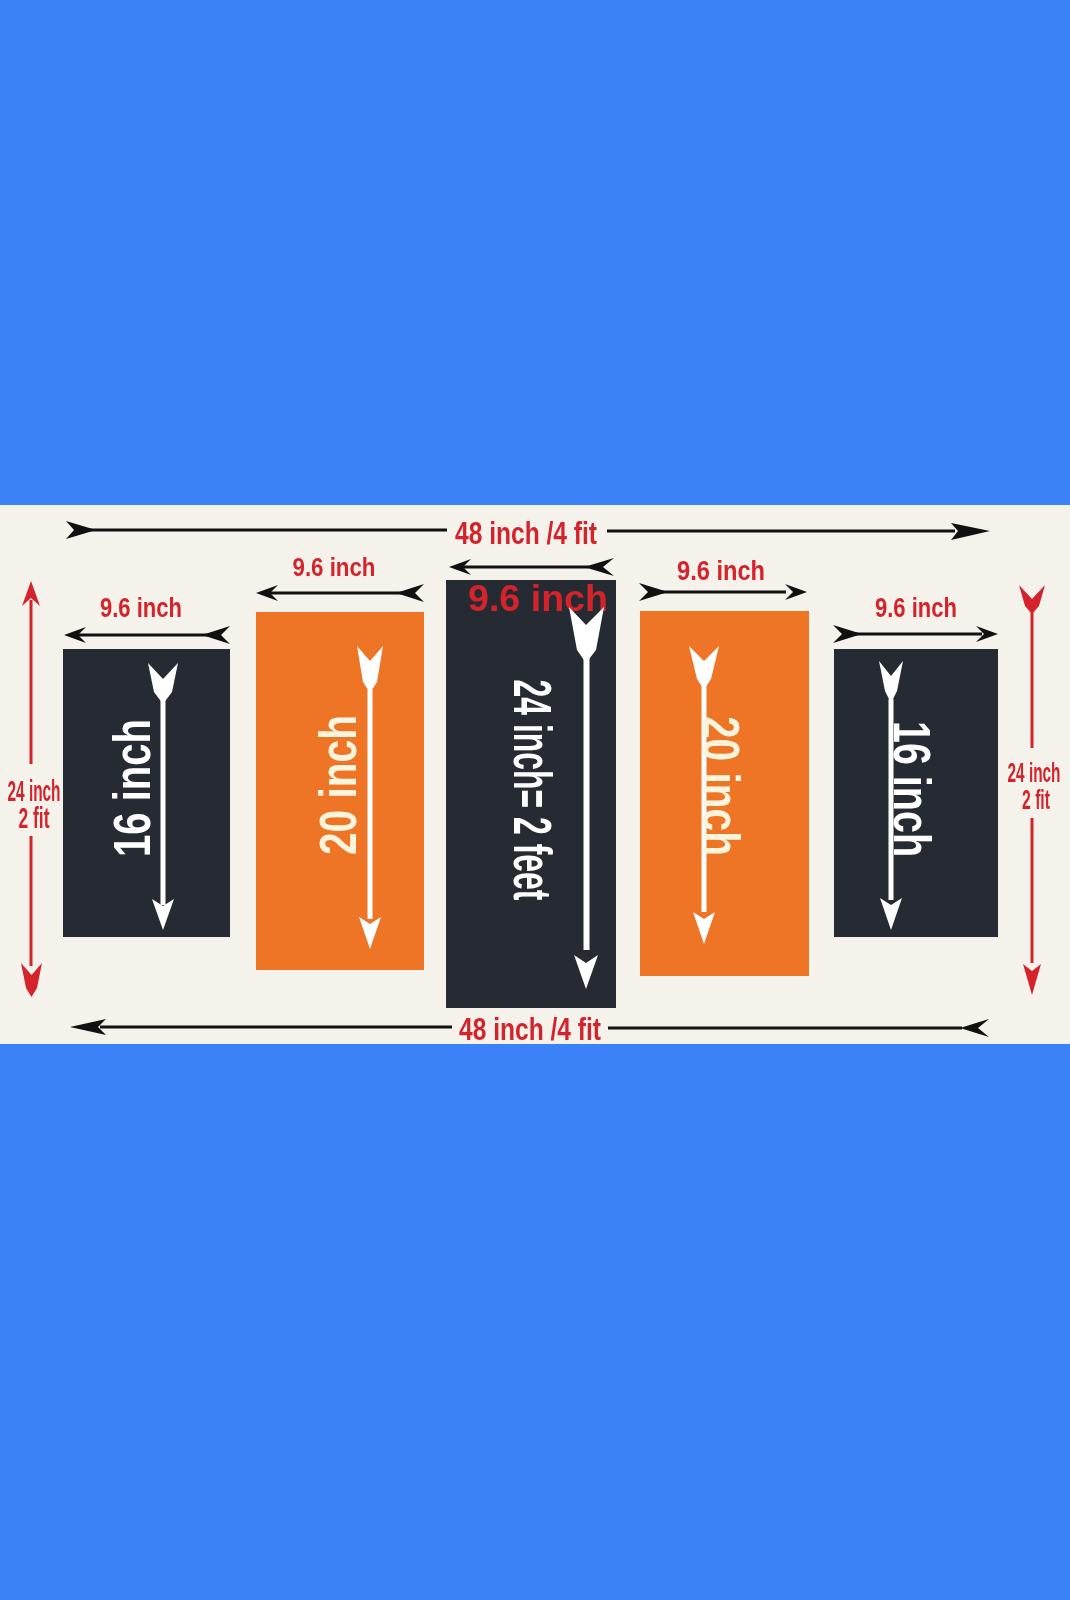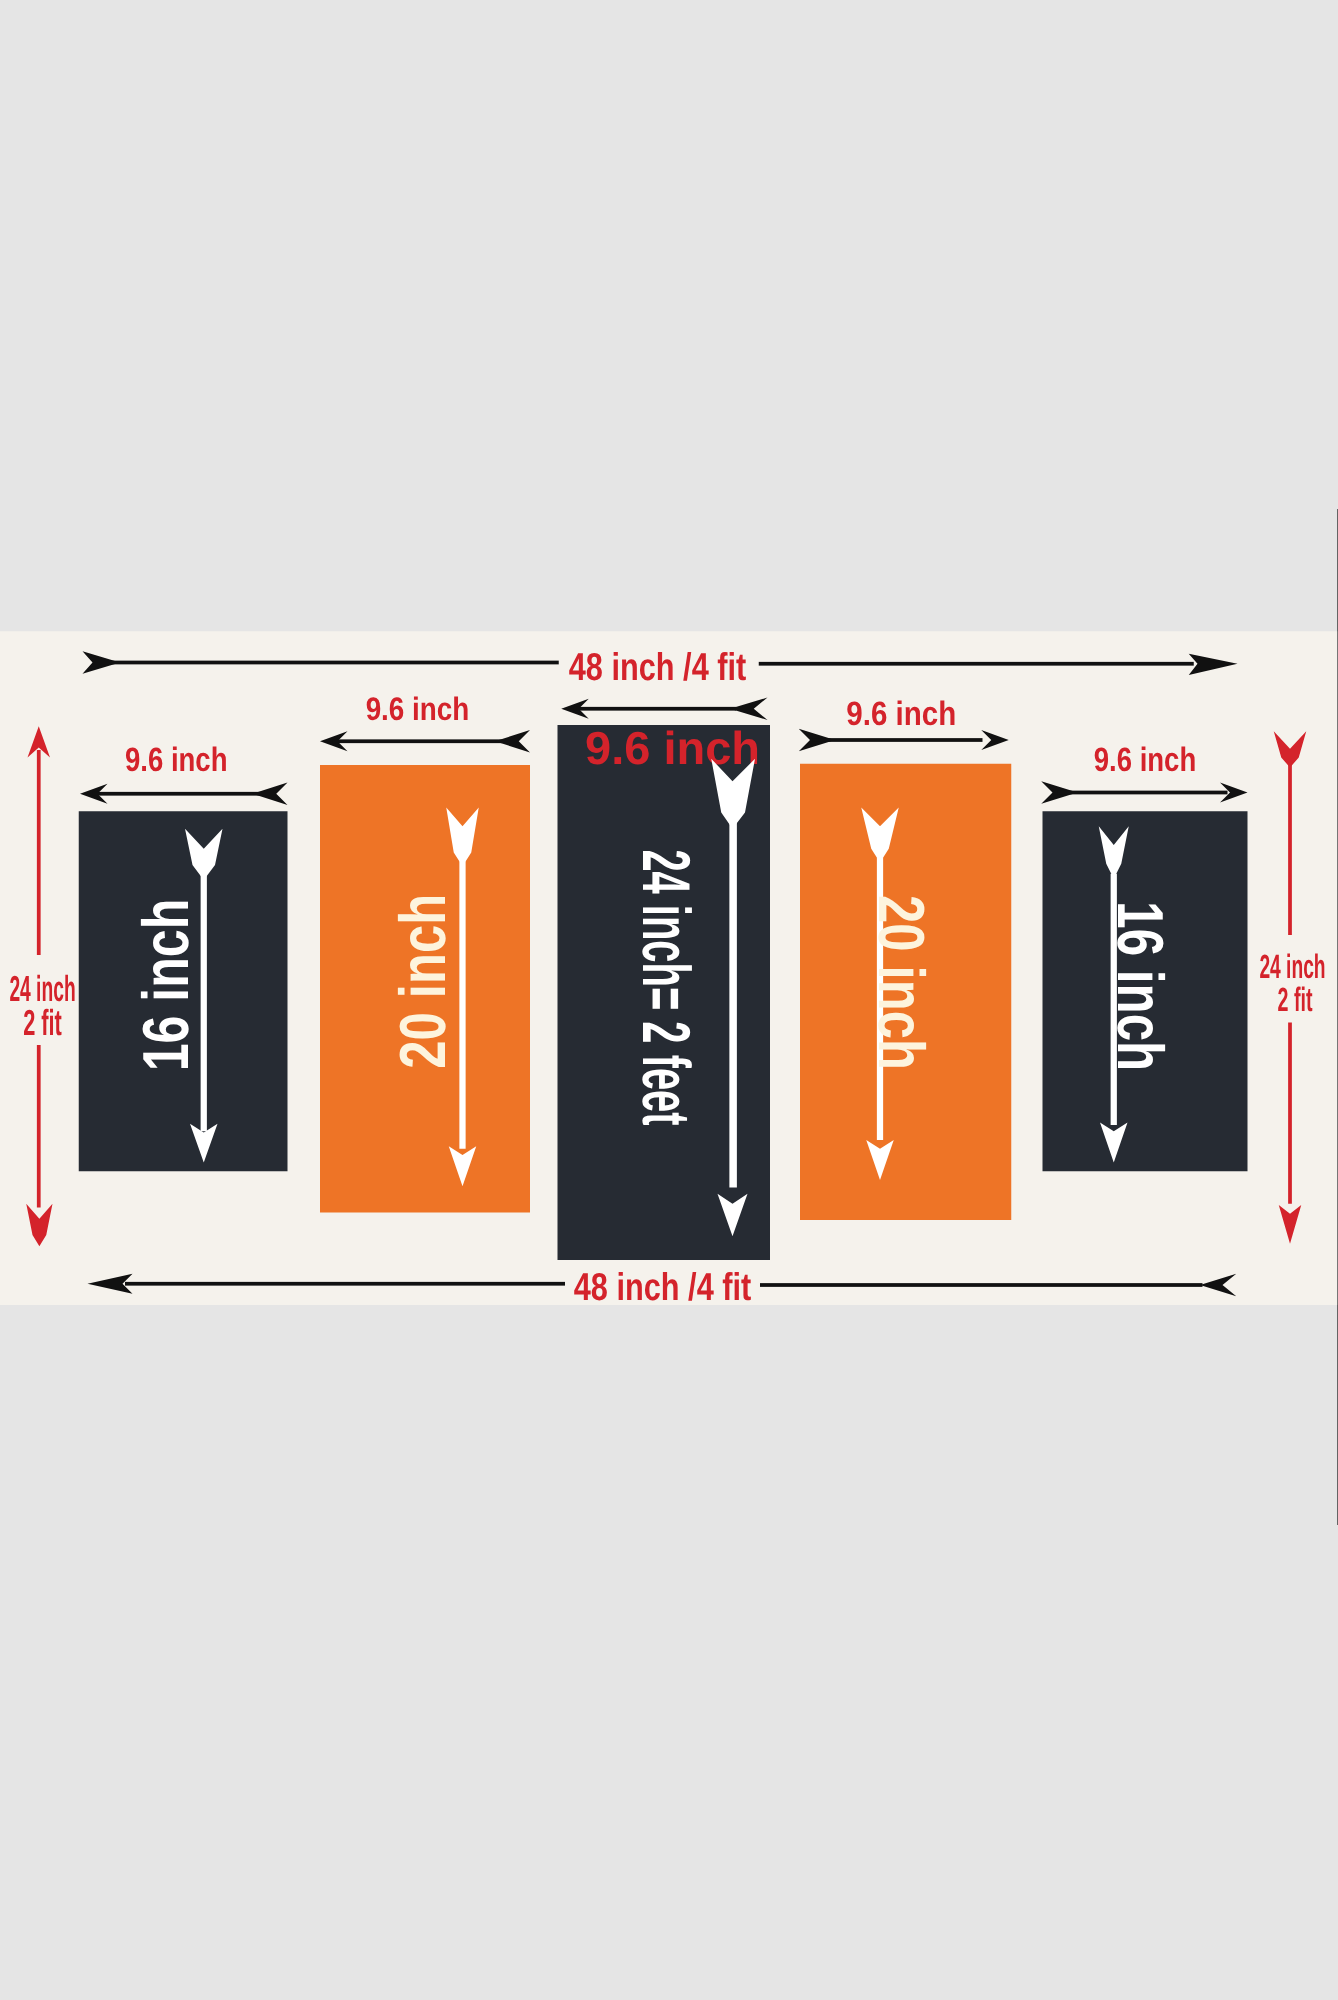--- a/index.html
+++ b/index.html
@@ -1,16 +1,16 @@
 <!DOCTYPE html>
 <html><head>
 <meta charset="utf-8">
 <style>
   html,body{margin:0;padding:0;background:#000;}
-  .stage{position:relative;width:1070px;height:1600px;background:#e5e5e5;overflow:hidden;}
+  .stage{position:relative;width:1070px;height:1600px;background:#3b82f6;overflow:hidden;}
   svg text{font-family:"Liberation Sans",sans-serif;font-weight:bold;}
 </style>
 </head>
 <body>
 <div class="stage">
 <svg width="1070" height="1600" viewBox="0 0 1070 1600" xmlns="http://www.w3.org/2000/svg">
 
   <rect x="0" y="505" width="1070" height="539" fill="#f5f2ec"></rect>
 
   <rect x="63" y="649" width="167" height="288" fill="#262b33"></rect>

